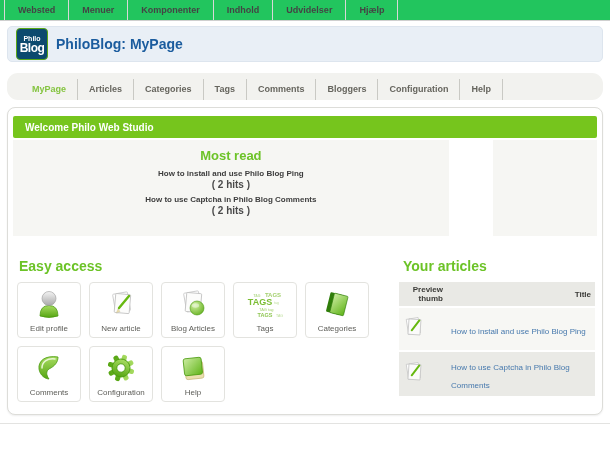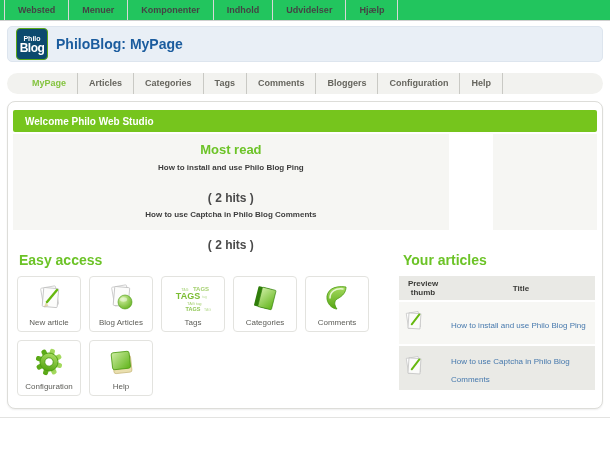--- a/index.html
+++ b/index.html
@@ -12,45 +12,45 @@
   .menubar{display:flex;align-items:stretch;background:#22c55e;border-bottom:1px solid #cfcfcf;padding-left:4px;height:20px;}
   .menu-item{font-size:9px;font-weight:bold;color:#444;padding:0 13px;line-height:20px;border-left:1px solid #d8d8d8;cursor:default;}
   .menu-item:last-child{border-right:1px solid #d8d8d8;}
   
   .header{margin:5px 7px 0;height:36px;background:#e9eff6;border:1px solid #dde5ee;border-radius:5px;display:flex;align-items:center;padding:0 8px;box-sizing:border-box;}
   .logo{width:30px;height:30px;background:#0c4a6e;border:1px solid #5aa716;border-radius:4px;color:#fff;display:flex;flex-direction:column;align-items:center;justify-content:center;line-height:1;margin-right:8px;}
   .logo .l1{font-size:7px;font-weight:bold;}
   .logo .l2{font-size:12px;font-weight:bold;letter-spacing:-0.5px;}
   .page-title{font-size:14px;font-weight:bold;color:#1b5c9e;}
   
-  .tabbar{margin:11px 7px 0;height:21px;background:#f2f2ef;border-radius:11px;display:flex;align-items:flex-start;padding:0 14px;}
+  .tabbar{margin:11px 7px 0;height:27px;background:#f2f2ef;border-radius:11px;display:flex;align-items:flex-end;padding:0 14px;}
   .tab{font-size:9px;font-weight:bold;color:#66655e;line-height:21px;padding:0 11px;border-right:1px solid #c9c9c4;cursor:pointer;}
   .tab.active{color:#85c440;}
   
   .panel{margin:7px 7px 0;background:#fff;border:1px solid #ddddd9;border-radius:8px;box-shadow:0 1px 2px rgba(0,0,0,0.07);padding:8px 5px 12px;min-height:282px;box-sizing:border-box;}
   .welcome-banner{height:22px;background:#76c51d;border-radius:2px;display:flex;align-items:center;padding-left:12px;color:#fff;font-size:10px;font-weight:bold;}
   .top-row{display:flex;justify-content:space-between;margin-top:2px;gap:44px;}
   .most-read-box{width:443px;height:96px;background:#f6f6f3;text-align:center;box-sizing:border-box;padding-top:6px;}
   .most-read-title{font-size:13px;font-weight:bold;color:#6cc327;margin:2px 0 6px;}
   .mr-article{margin-top:5px;}
   .mr-article .t{font-size:8px;font-weight:bold;color:#3d3d3d;cursor:pointer;}
-  .mr-article .h{font-size:12px;font-weight:bold;color:#4a4a4a;margin-top:19px;}
+  .mr-article .h{font-size:10px;font-weight:bold;color:#4a4a4a;margin-top:1px;}
   .right-gray-box{width:106px;height:96px;background:#f6f6f3;}
   
   .bottom-row{display:flex;margin-top:22px;}
   .easy-access{width:372px;padding-left:2px;box-sizing:border-box;}
   .section-title{font-size:14px;font-weight:bold;color:#6cc327;margin:0 0 8px 4px;}
   .card-grid{display:grid;grid-template-columns:repeat(5,64px);gap:8px;margin-left:2px;}
   .card{height:56px;background:#fff;border:1px solid #e3e3df;border-radius:4px;display:flex;flex-direction:column;align-items:center;justify-content:flex-end;cursor:pointer;box-sizing:border-box;padding-bottom:3px;}
   .card-icon{flex:1;display:flex;align-items:center;justify-content:center;}
   .card-label{font-size:8px;color:#5d5d58;line-height:10px;}
   
   .your-articles{flex:1;margin-left:14px;padding-right:2px;}
   .ya-table{width:100%;border-collapse:collapse;}
-  .ya-table th{background:#e9e9e5;font-size:8px;font-weight:bold;color:#3b3b38;text-align:center;padding:3px 4px;border-bottom:2px solid #fff;vertical-align:middle;}
+  .ya-table th{background:#e9e9e5;font-size:8px;font-weight:bold;color:#3b3b38;text-align:right;padding:3px 4px;border-bottom:2px solid #fff;vertical-align:middle;}
   .ya-table th.col-thumb{width:40px;}
   .ya-table td{padding:4px;border-bottom:2px solid #fff;vertical-align:middle;height:34px;}
   .ya-table tr.row-odd td{background:#f7f7f4;}
   .ya-table tr.row-even td{background:#eaeae6;}
   .ya-link{font-size:8px;color:#4779ad;text-decoration:none;cursor:pointer;}
   .thumb{display:inline-block;width:24px;height:24px;cursor:pointer;}
   
   .footer-line{margin-top:8px;border-top:1px solid #e3e3e1;height:0;}
   .hidden-defs{position:absolute;width:0;height:0;overflow:hidden;}
 </style>
@@ -126,20 +126,29 @@
     </div>
     <div class="right-gray-box"></div>
   </div>
 
   <div class="bottom-row">
 
     <div class="easy-access">
       <div class="section-title">Easy access</div>
       <div class="card-grid">
 
+        <div class="card">
+          <span class="card-icon">
+            <svg width="32" height="32" viewBox="0 0 32 32">
+              <path d="M7 28 Q7 17.5 16 17.5 Q25 17.5 25 28 Q16 31 7 28 Z" fill="url(#gradGreen)" stroke="#4a9b10" stroke-width="0.8"></path>
+              <circle cx="16" cy="10.5" r="7" fill="url(#gradSilver)" stroke="#9a9a9a" stroke-width="0.6"></circle>
+            </svg>
+          </span>
+          <span class="card-label">Edit profile</span>
+        </div>
 
         <div class="card">
           <span class="card-icon">
             <svg width="32" height="32" viewBox="0 0 32 32">
               <rect x="9" y="5" width="15" height="19" rx="1" fill="#fff" stroke="#c4c4c4" stroke-width="0.8" transform="rotate(-10 16 14)"></rect>
               <rect x="10" y="6" width="15" height="19" rx="1" fill="#fcfcfb" stroke="#bdbdbd" stroke-width="0.8" transform="rotate(5 17 15)"></rect>
               <path d="M13 21 L11.5 24.5 L15 23.5 Z" fill="#ede0b2" stroke="#cbbd85" stroke-width="0.4"></path>
               <line x1="24" y1="8" x2="14" y2="20" stroke="#66b80f" stroke-width="2.4" stroke-linecap="round"></line>
             </svg>
           </span>

